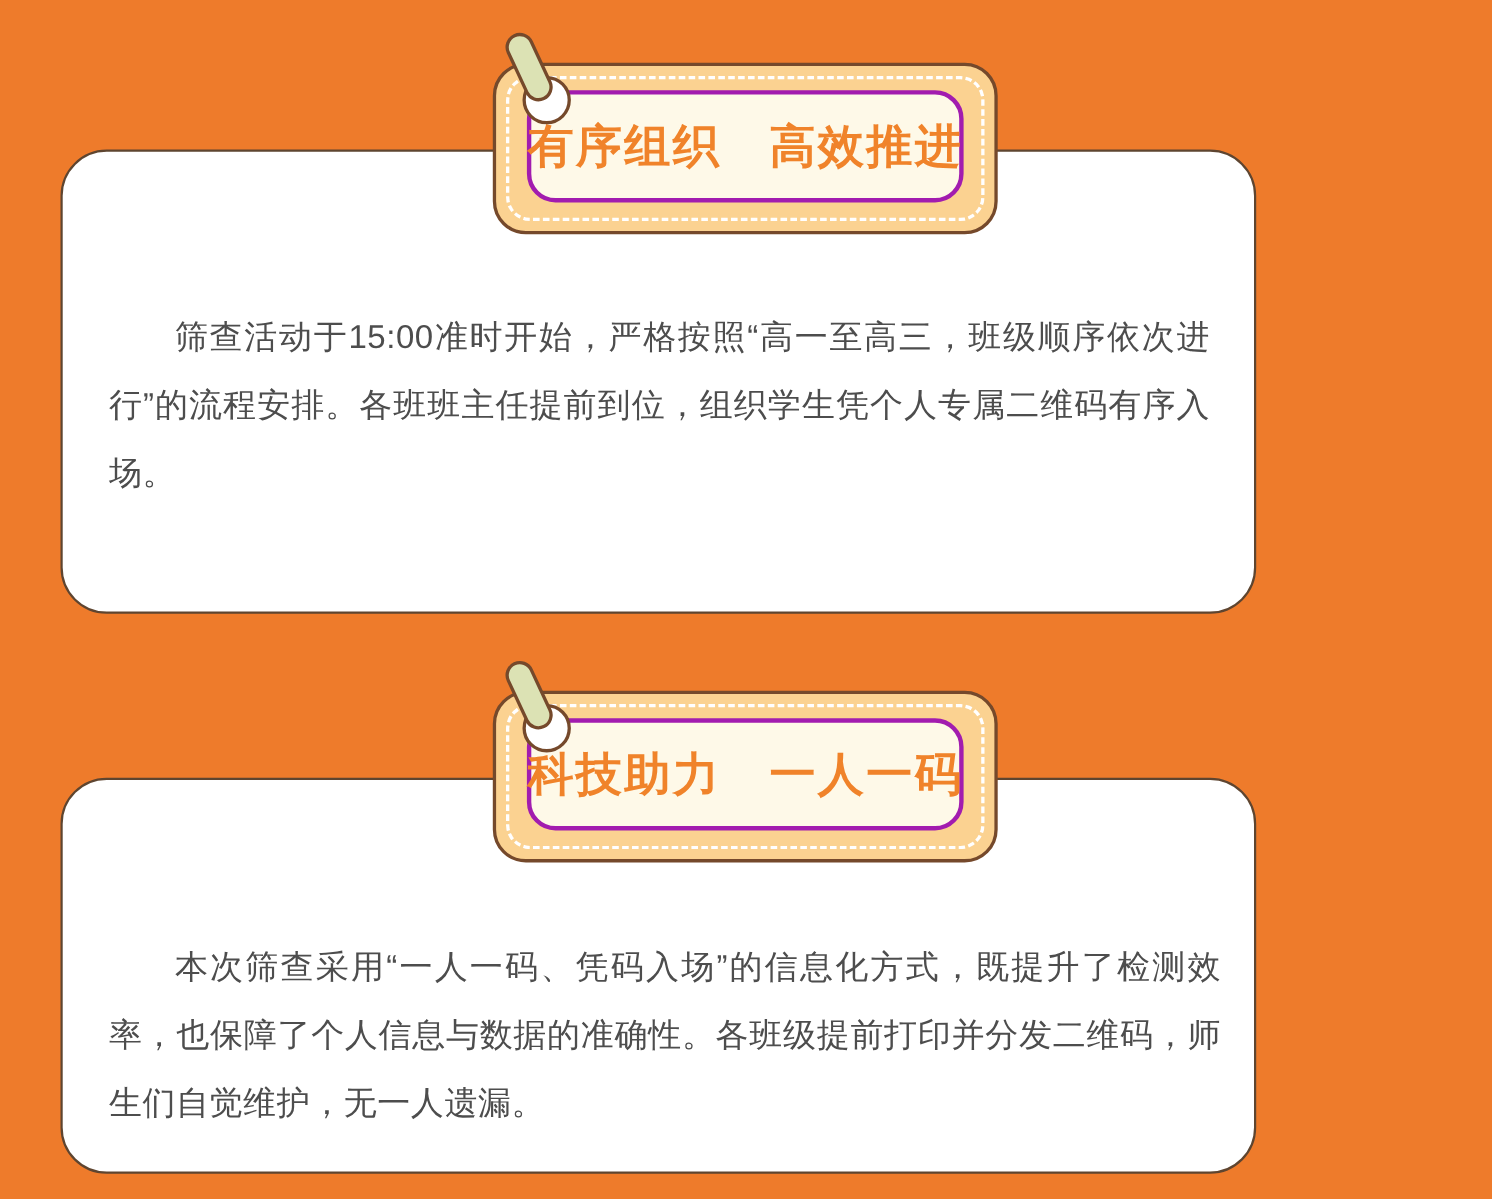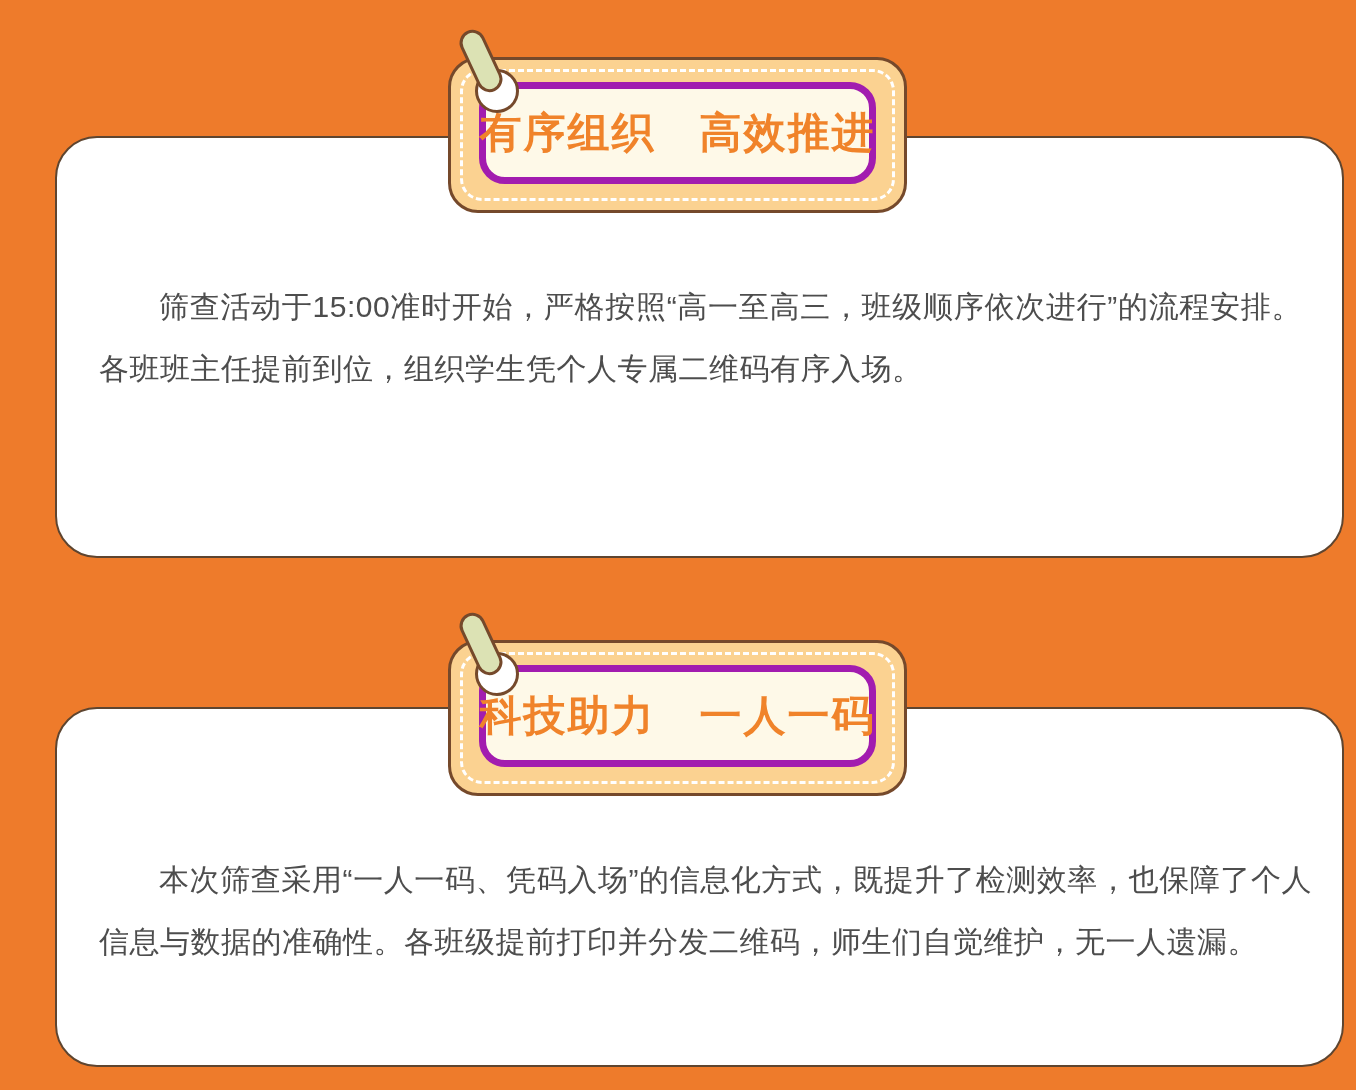--- a/index.html
+++ b/index.html
@@ -12,21 +12,21 @@
     width: 1356px;
     height: 1090px;
     background: #EE7B2B;
     overflow: hidden;
   }
 
   
   .card {
     position: absolute;
     left: 55px;
-    width: 1289px;
+    width: 1087px;
     box-sizing: border-box;
     background: #FFFFFF;
     border: 2px solid #5E4530;
     border-radius: 42px;
   }
   .card-1 { top: 136px; height: 422px; padding: 138px 40px 0 42px; }
   .card-2 { top: 707px; height: 360px; padding: 140px 30px 0 42px; }
   .card p {
     margin: 0;
     font-size: 30px;
@@ -43,33 +43,33 @@
     left: 448px;
     width: 459px;
     height: 156px;
     box-sizing: border-box;
     background: #FBD291;
     border: 3px solid #75492B;
     border-radius: 30px;
     z-index: 2;
   }
   .badge-1 { top: 57px; }
-  .badge-2 { top: 628px; margin-top: 12px; }
+  .badge-2 { top: 628px; }
   .badge-dashes {
     position: absolute;
     inset: 9px;
     border: 3px dashed #FFFFFF;
     border-radius: 22px;
     pointer-events: none;
   }
   .badge-inner {
     position: absolute;
     left: 28px; right: 28px; top: 22px; bottom: 26px;
     background: #FEF9E8;
-    border: 7px solid #a21caf;
+    border: 4px solid #a21caf;
     border-radius: 26px;
     display: flex;
     align-items: center;
     justify-content: center;
   }
   .badge-title {
     margin: 0;
     font-size: 42px;
     font-weight: bold;
     color: #F0832A;

